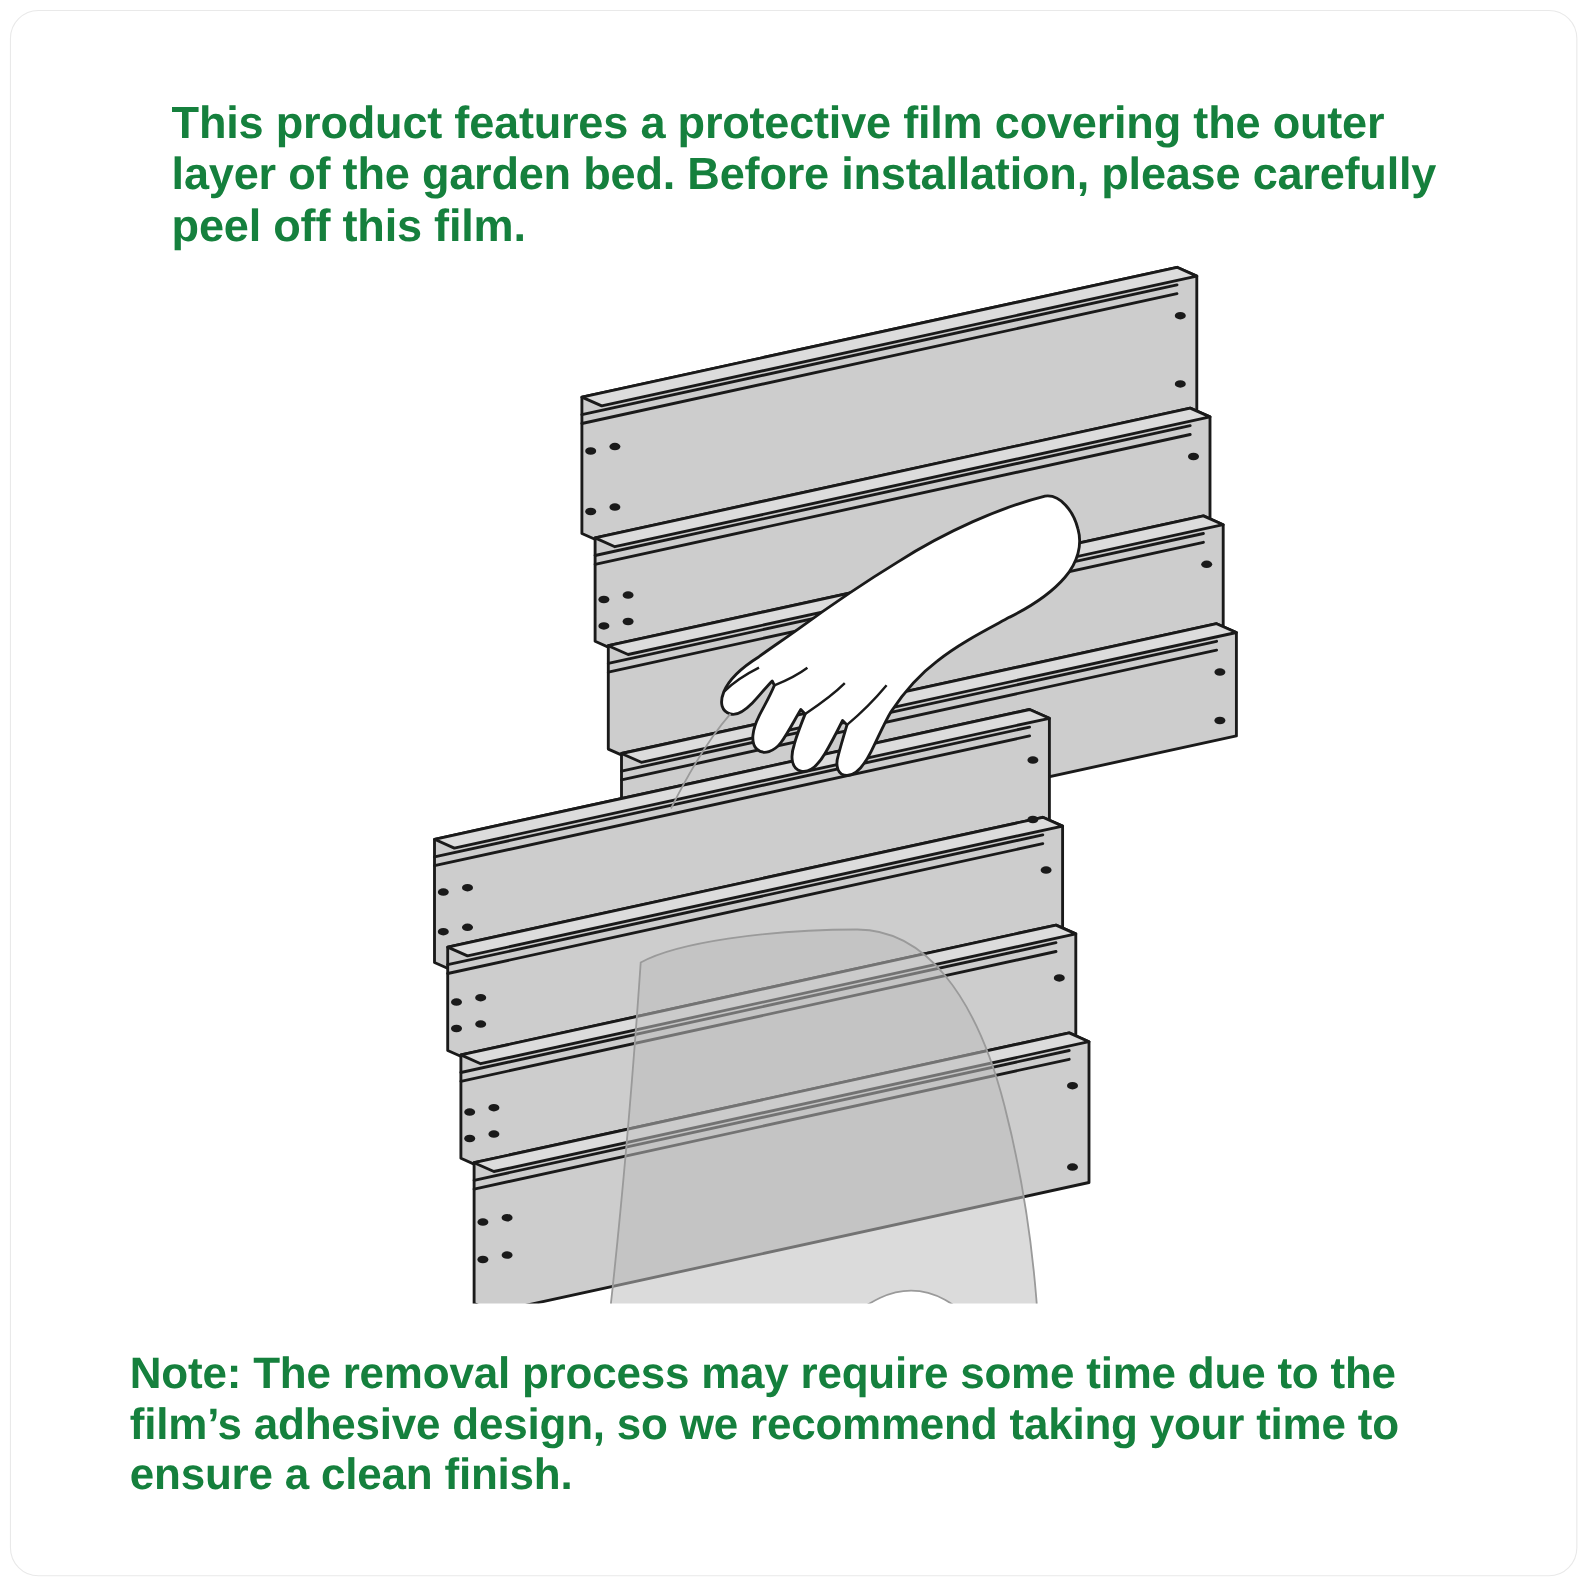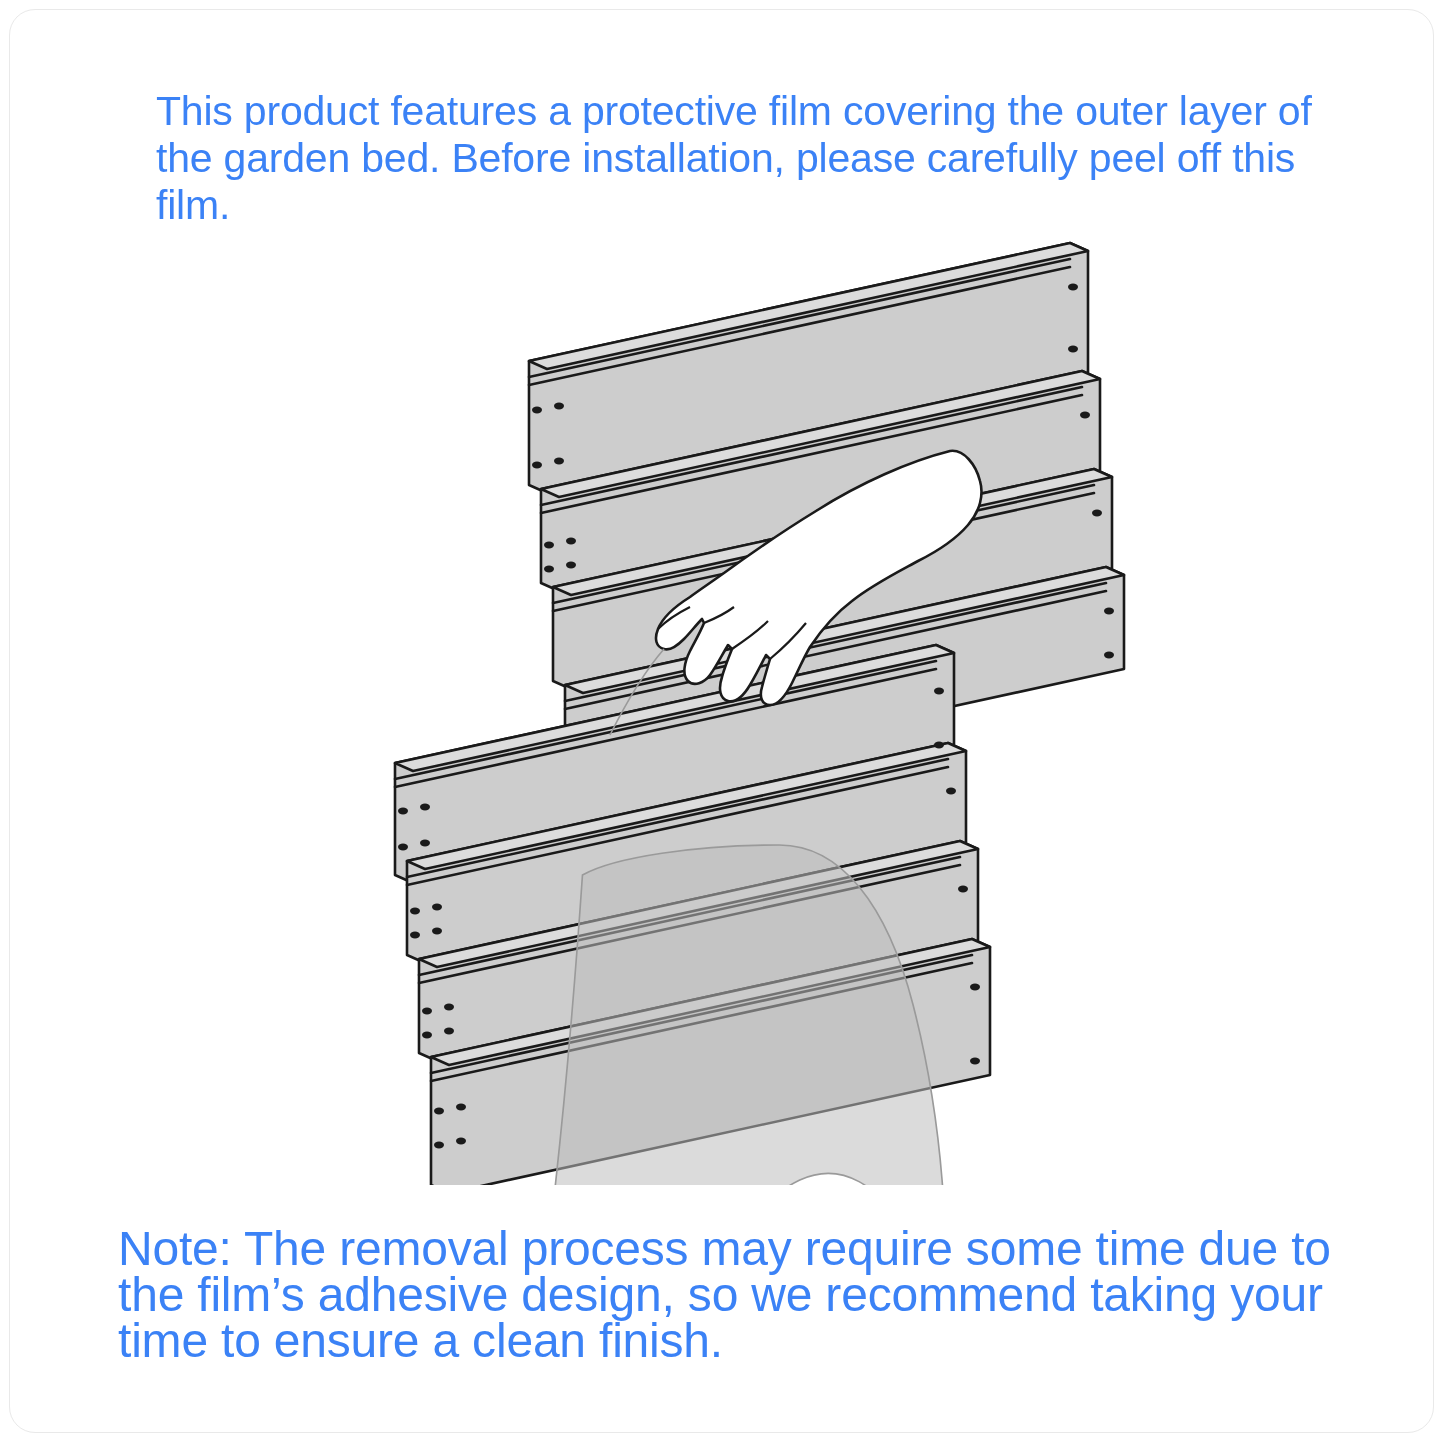--- a/index.html
+++ b/index.html
@@ -22,40 +22,40 @@
     height: 1424px;
     background: #ffffff;
     border: 1px solid #e9e9e9;
     border-radius: 26px;
     box-sizing: border-box;
     overflow: hidden;
   }
 
   .instruction-text {
     position: absolute;
-    color: #3b82f6;
+    color: #15803d;
     font-family: "Liberation Sans", sans-serif;
-    font-weight: normal;
+    font-weight: bold;
     letter-spacing: -0.2px;
     white-space: pre-wrap;
   }
 
   #top-instruction {
     left: 146px;
     top: 78px;
     width: 1160px;
     font-size: 41px;
     line-height: 47px;
   }
 
   #bottom-note {
     left: 108px;
     top: 1216px;
     width: 1240px;
-    font-size: 48px;
+    font-size: 40px;
     line-height: 46px;
   }
 
   .illustration-wrap {
     position: absolute;
     left: 0px;
     top: 215px;
     width: 1425px;
     height: 960px;
   }

